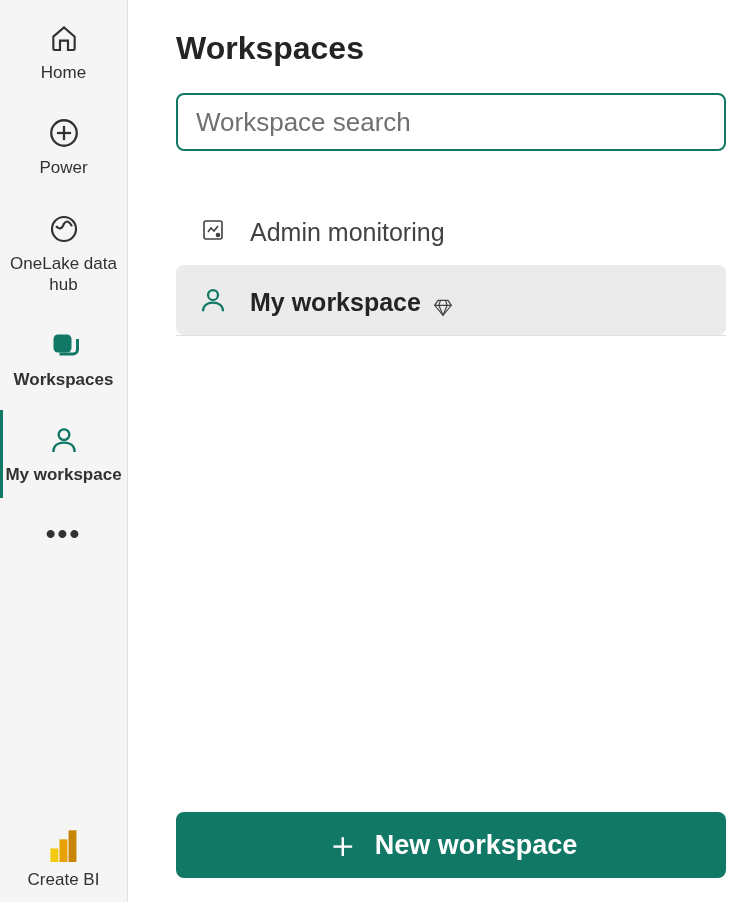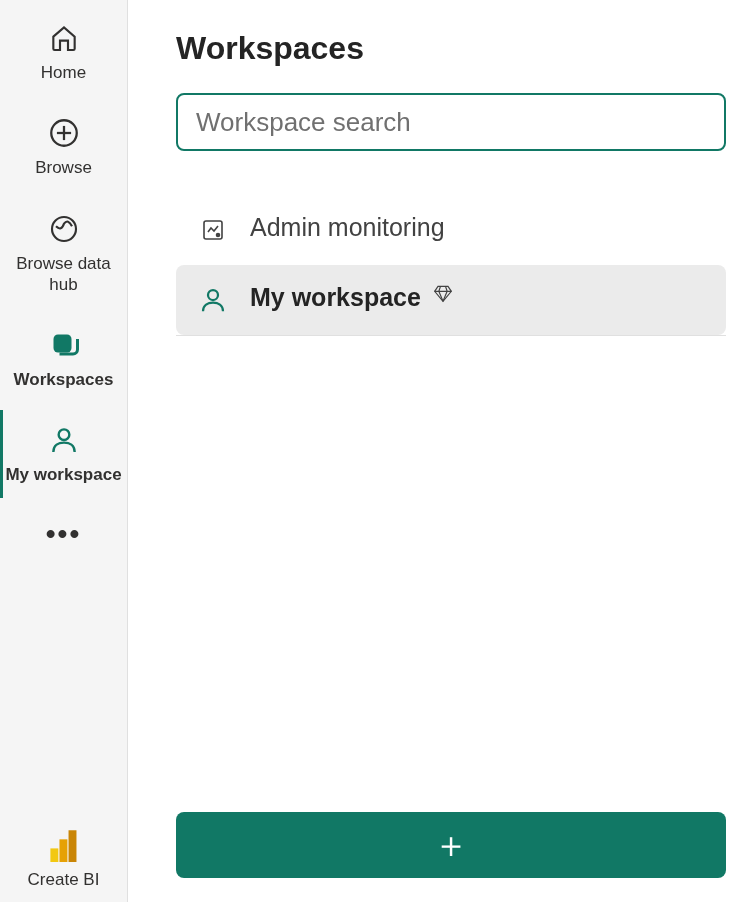--- a/index.html
+++ b/index.html
@@ -95,21 +95,21 @@
     .search-input::placeholder {
       color: #707070;
     }
     .workspace-list {
       display: flex;
       flex-direction: column;
       border-bottom: 1px solid #e0e0e0;
     }
     .workspace-item {
       display: flex;
-      align-items: flex-start;
+      align-items: flex-end;
       padding: 18px 20px;
       cursor: pointer;
       border-radius: 8px;
     }
     .workspace-item.selected {
       background: #ebebeb;
     }
     .workspace-icon {
       width: 34px;
       height: 34px;
@@ -174,32 +174,32 @@
   </div>
 
   <div class="nav-item">
     <span class="nav-icon">
       <svg width="34" height="34" viewBox="0 0 24 24" fill="none" stroke="#323130" stroke-width="1.6">
         <circle cx="12" cy="12" r="9"></circle>
         <line x1="12" y1="7" x2="12" y2="17"></line>
         <line x1="7" y1="12" x2="17" y2="12"></line>
       </svg>
     </span>
-    <span class="nav-item-label">Browse</span>
+    <span class="nav-item-label">Power</span>
   </div>
 
 
   <div class="nav-item">
     <span class="nav-icon">
       <svg width="32" height="32" viewBox="0 0 24 24" fill="none" stroke="#323130" stroke-width="1.6">
         <circle cx="12" cy="12" r="9"></circle>
         <path d="M6 10 Q10 14 12 8 Q15 4 18 10"></path>
       </svg>
     </span>
-    <span class="nav-item-label">Browse data hub</span>
+    <span class="nav-item-label">OneLake data hub</span>
   </div>
 
   <div class="nav-item active">
     <span class="nav-icon">
       <svg width="36" height="36" viewBox="0 0 24 24">
         <rect x="5" y="5" width="12" height="12" rx="3" fill="#117865"></rect>
         <path d="M9 18 H18 A3 3 0 0 0 21 15 V8" fill="none" stroke="#117865" stroke-width="2"></path>
       </svg>
     </span>
     <span class="nav-item-label">Workspaces</span>
@@ -265,14 +265,15 @@
         </svg>
       </span>
     </div>
   </div>
 
 
   <div class="main-spacer"></div>
 
   <button class="new-workspace-btn">
     <span class="plus-icon">＋</span>
+    <span>New workspace</span>
   </button>
 </main>
 
 </body></html>

